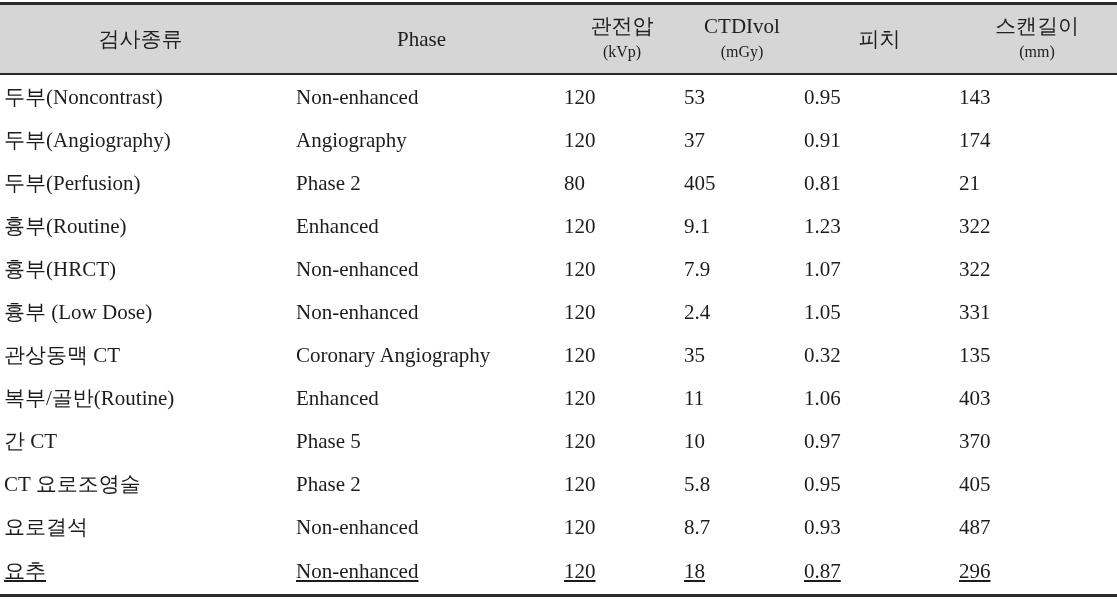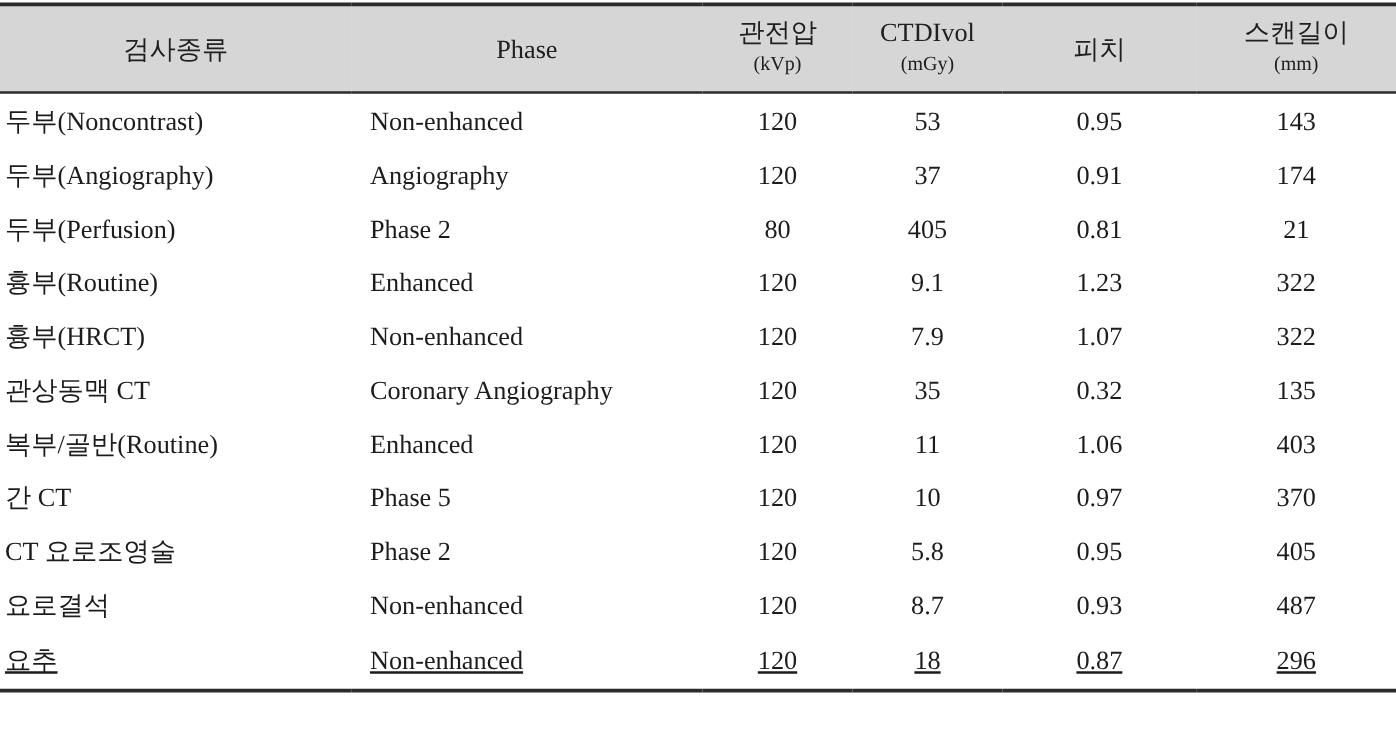--- a/index.html
+++ b/index.html
@@ -70,21 +70,21 @@
   }
   tbody td.left {
     text-align: left;
     padding-left: 4px;
   }
   tbody td.phase {
     text-align: left;
     padding-left: 15px;
   }
   tbody td.num {
-    text-align: center;
+    text-align: left;
   }
   tbody tr.last-row td {
     border-bottom: 3px solid #2b2b2b;
     text-decoration: underline;
   }
   tbody tr:last-child td {
     height: 46px;
   }
 </style>
 </head>
@@ -160,20 +160,28 @@
         </tr>
         <tr>
           <td class="left">흉부(HRCT)</td>
           <td class="phase">Non-enhanced</td>
           <td class="num">120</td>
           <td class="num">7.9</td>
           <td class="num">1.07</td>
           <td class="num">322</td>
         </tr>
         <tr>
+          <td class="left">흉부 (Low Dose)</td>
+          <td class="phase">Non-enhanced</td>
+          <td class="num">120</td>
+          <td class="num">2.4</td>
+          <td class="num">1.05</td>
+          <td class="num">331</td>
+        </tr>
+        <tr>
           <td class="left">관상동맥 CT</td>
           <td class="phase">Coronary Angiography</td>
           <td class="num">120</td>
           <td class="num">35</td>
           <td class="num">0.32</td>
           <td class="num">135</td>
         </tr>
         <tr>
           <td class="left">복부/골반(Routine)</td>
           <td class="phase">Enhanced</td>

